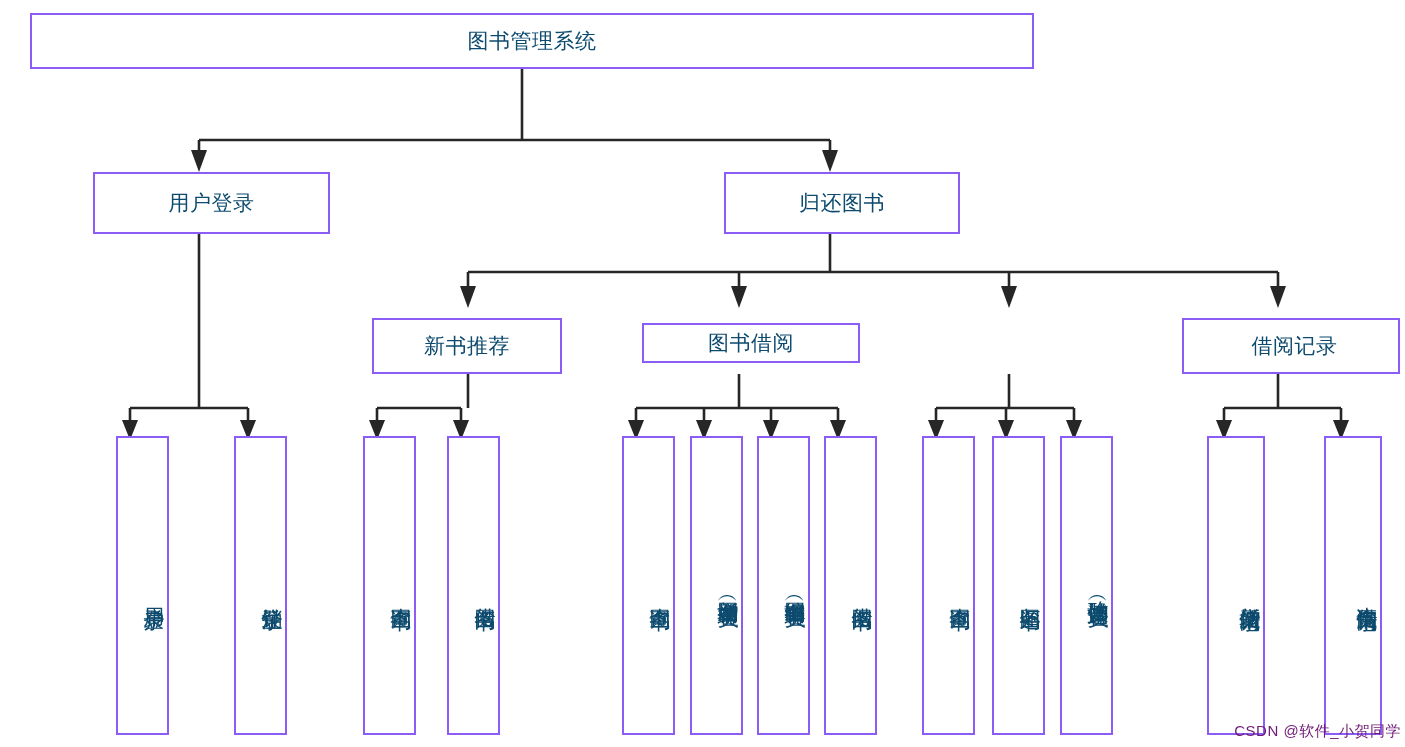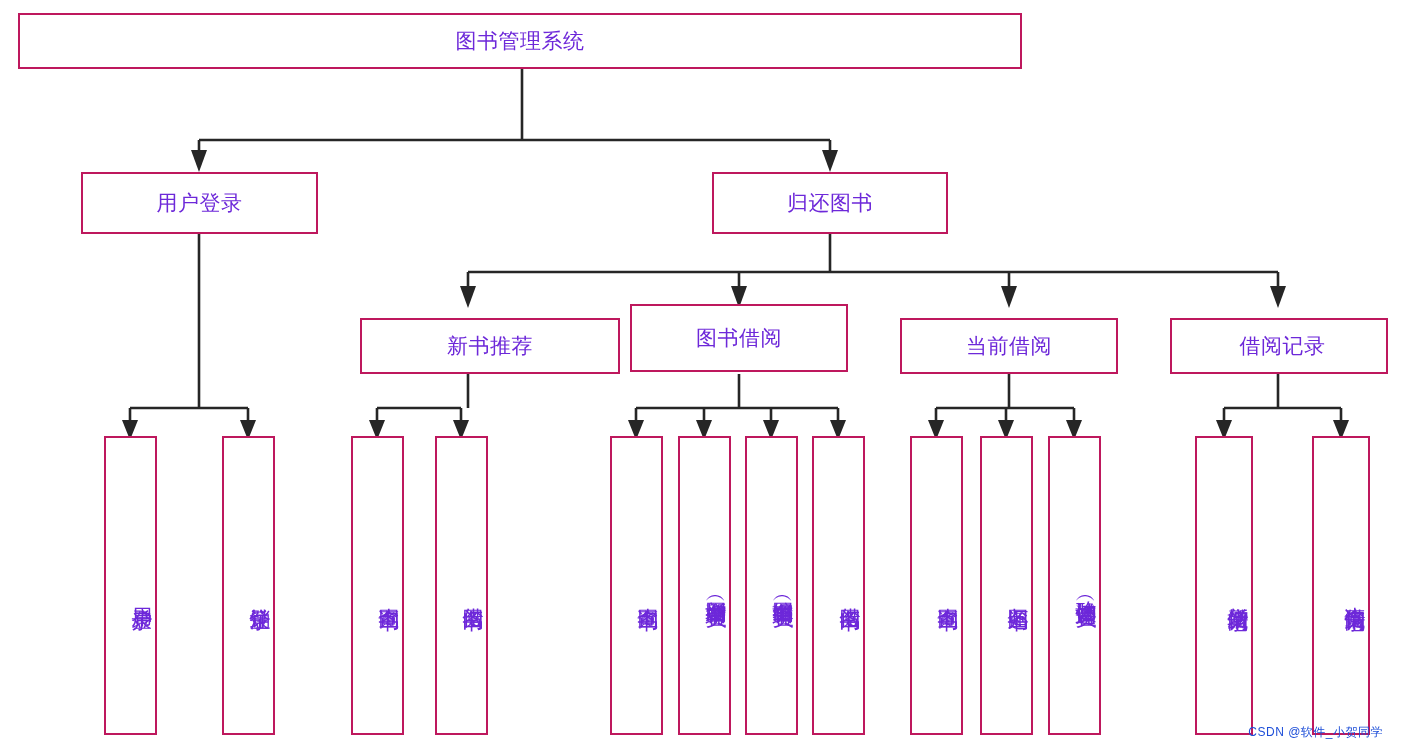--- a/index.html
+++ b/index.html
@@ -22,26 +22,27 @@
     position: absolute;
     left: 0;
     top: 0;
     width: 1405px;
     height: 747px;
     pointer-events: none;
   }
   .node {
     position: absolute;
     box-sizing: border-box;
-    border: 2px solid #be185d;
+    border: 2px solid #8b5cf6;
     background: #ffffff;
     display: flex;
     align-items: center;
     justify-content: center;
-    color: #6d28d9;
+    color: #0c4a6e;
+    margin-left: 12px;
   }
   .node-h {
     font-size: 21px;
     letter-spacing: 0.5px;
     line-height: 1.2;
     text-align: center;
   }
   .node-root {
     font-size: 21px;
   }
@@ -55,24 +56,24 @@
     justify-content: center;
     padding-top: 14px;
     text-align: center;
     white-space: nowrap;
   }
   .node-v.node-v-top {
     padding-top: 6px;
   }
   .watermark {
     position: absolute;
-    right: 22px;
+    right: 4px;
     bottom: 6px;
-    font-size: 12px;
-    color: #1d4ed8;
+    font-size: 15px;
+    color: #701a75;
     letter-spacing: 0.5px;
     white-space: nowrap;
     user-select: none;
   }
 </style>
 </head>
 <body>
 
 <div id="diagram-canvas">
 
@@ -152,28 +153,25 @@
     <span>图书管理系统</span>
   </div>
 
   <div class="node node-h" style="left:81px; top:172px; width:237px; height:62px;">
     <span>用户登录</span>
   </div>
   <div class="node node-h" style="left:712px; top:172px; width:236px; height:62px;">
     <span>归还图书</span>
   </div>
 
-  <div class="node node-h" style="left:360px; top:318px; width:260px; height:56px;">
+  <div class="node node-h" style="left:360px; top:318px; width:190px; height:56px;">
     <span>新书推荐</span>
   </div>
-  <div class="node node-h" style="left:630px; top:304px; width:218px; height:68px;">
+  <div class="node node-h" style="left:630px; top:323px; width:218px; height:40px;">
     <span>图书借阅</span>
-  </div>
-  <div class="node node-h" style="left:900px; top:318px; width:218px; height:56px;">
-    <span>当前借阅</span>
   </div>
   <div class="node node-h" style="left:1170px; top:318px; width:218px; height:56px;padding-left:7px;">
     <span>借阅记录</span>
   </div>
 
   <div class="node node-v" style="left:104px; top:436px; width:53px; height:299px;">
     <span>用户登录</span>
   </div>
   <div class="node node-v" style="left:222px; top:436px; width:53px; height:299px;">
     <span>注销登录</span>

